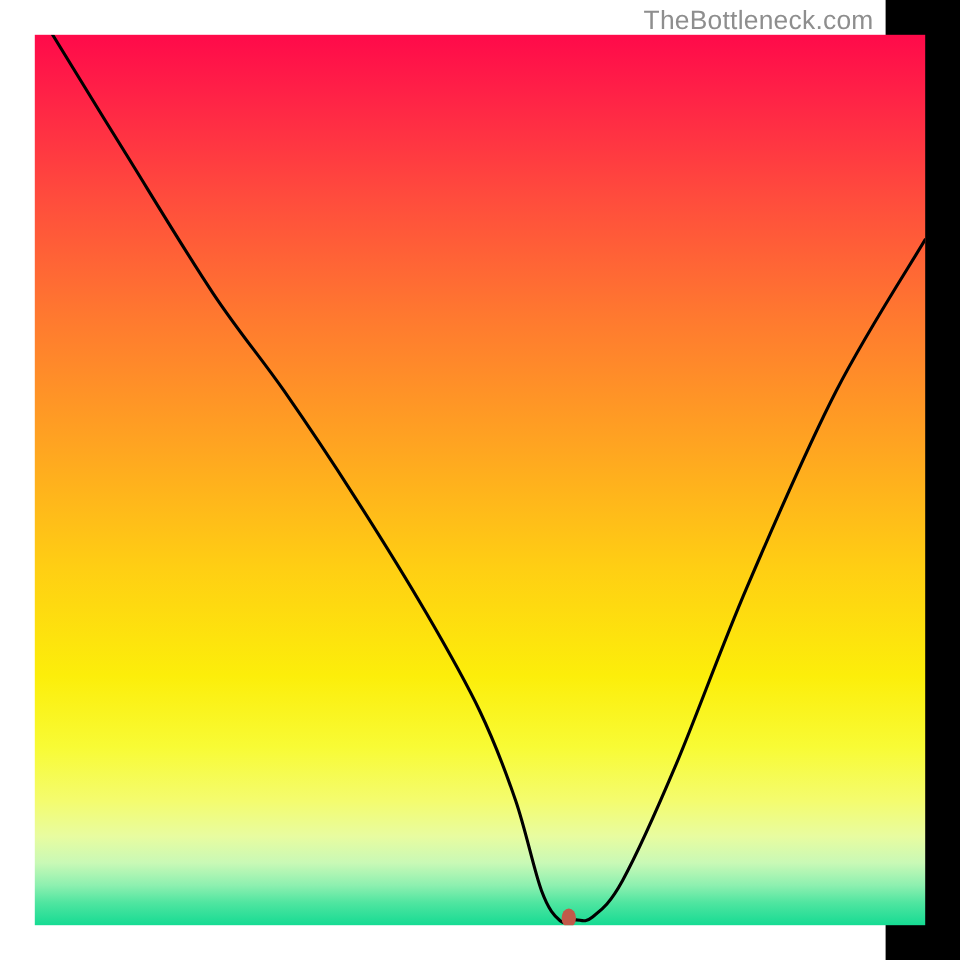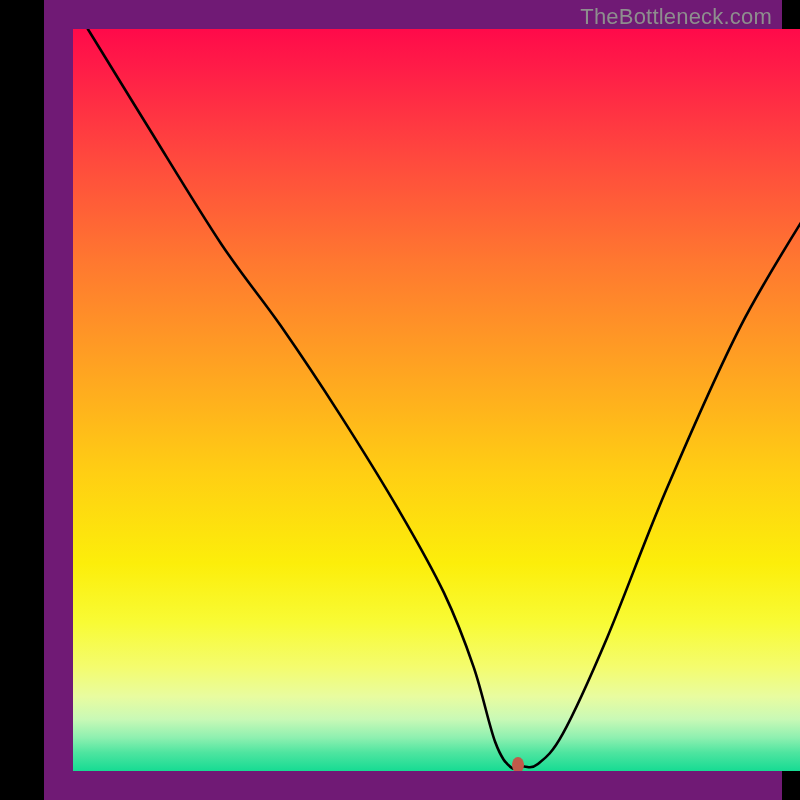--- a/index.html
+++ b/index.html
@@ -10,22 +10,21 @@
     background: #000;
     overflow: hidden;
     font-family: Arial, Helvetica, sans-serif;
   }
   .frame {
     position: absolute;
     left: 0;
     top: 0;
     width: 738px;
     height: 800px;
-    background: #701a75;
-    margin-left: 44px;
+    background: #ffffff;
   }
   .plot-wrap {
     position: absolute;
     left: 29px;
     top: 29px;
     width: 742px;
     height: 742px;
     overflow: hidden;
     
     background: linear-gradient(

